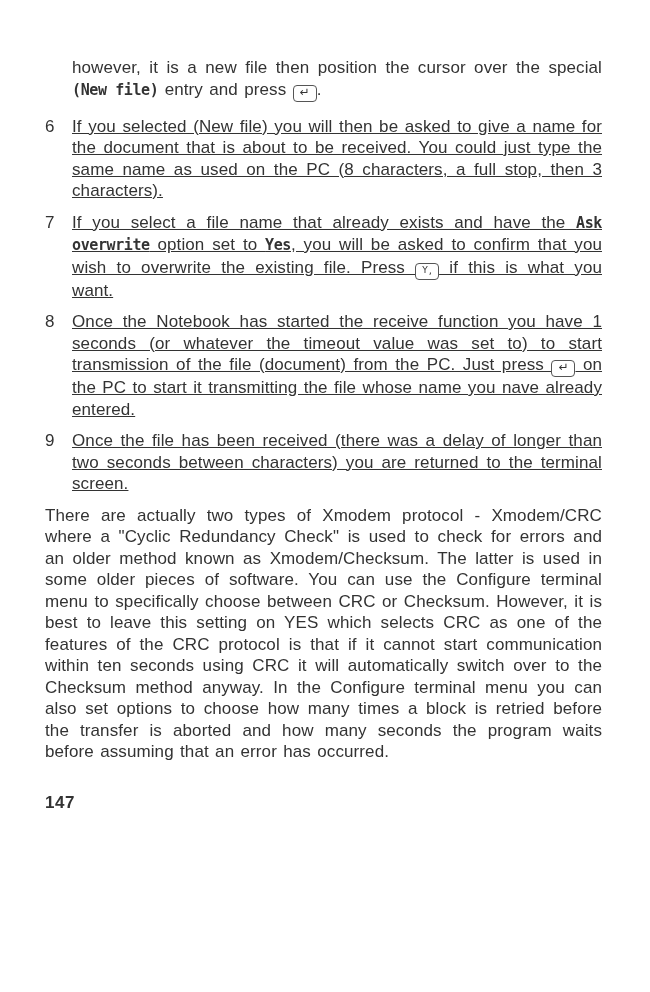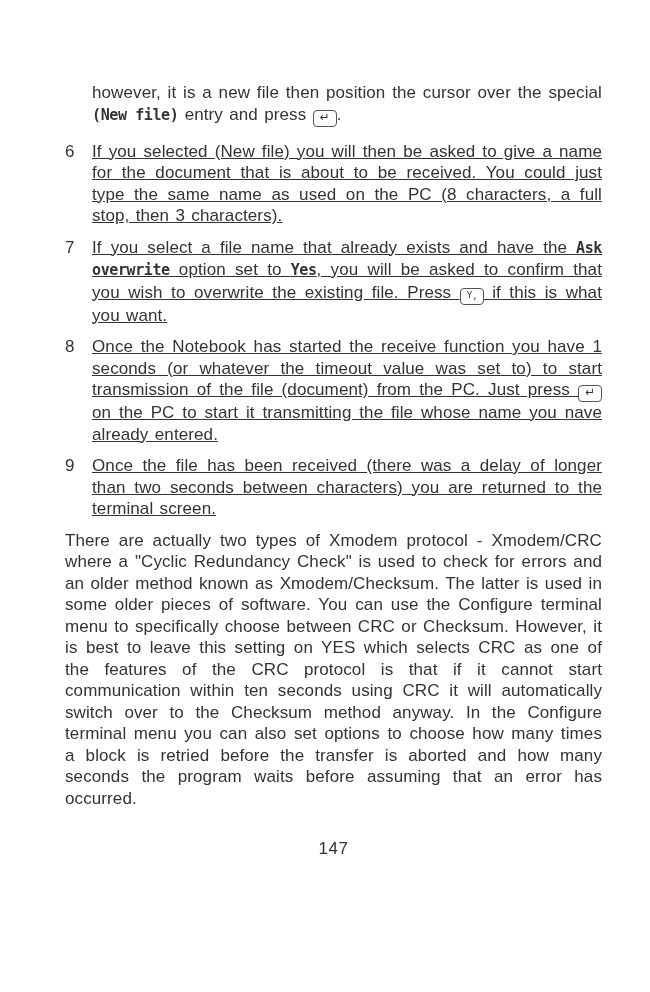--- a/index.html
+++ b/index.html
@@ -9,21 +9,21 @@
     margin:0 auto;
     background:#ffffff;
     color:#333333;
     font-family:"Liberation Sans", sans-serif;
     font-size:17px;
     line-height:21.5px;
     letter-spacing:0.1px;
     word-spacing:1.5px;
     overflow:hidden;
   }
-  .content { padding:57px 48px 0 65px;margin-top:25px; }
+  .content { padding:57px 48px 0 45px; }
 
   .cont-para {
     margin:0 0 14px 27px;
     text-align:justify;
   }
 
   .nlist { }
   .nitem { display:flex; margin:0 0 10px 0; }
   .nitem .num { flex:0 0 27px; }
   .nitem .body { flex:1; text-align:justify;text-decoration:underline; }
@@ -61,22 +61,23 @@
     color:#2e2e2e;
     letter-spacing:0.2px;
     word-spacing:1px;
     margin:27px 0 20px 0;
   }
 
   p.para { margin:0 0 13px 0; text-align:justify; }
 
   .pagenum {
     margin-top:29px;
-    text-align:center;
+    text-align:left;
     letter-spacing:0.5px;
+    font-weight:bold;
   }
 </style>
 </head>
 <body>
 
 <div class="page">
   <div class="content">
 
     <div class="cont-para"><span>however, it is a new file then position the cursor over the special </span><span class="mono">(New file)</span><span> entry and press </span><span class="key"><span>↵</span></span><span>.</span></div>
 

